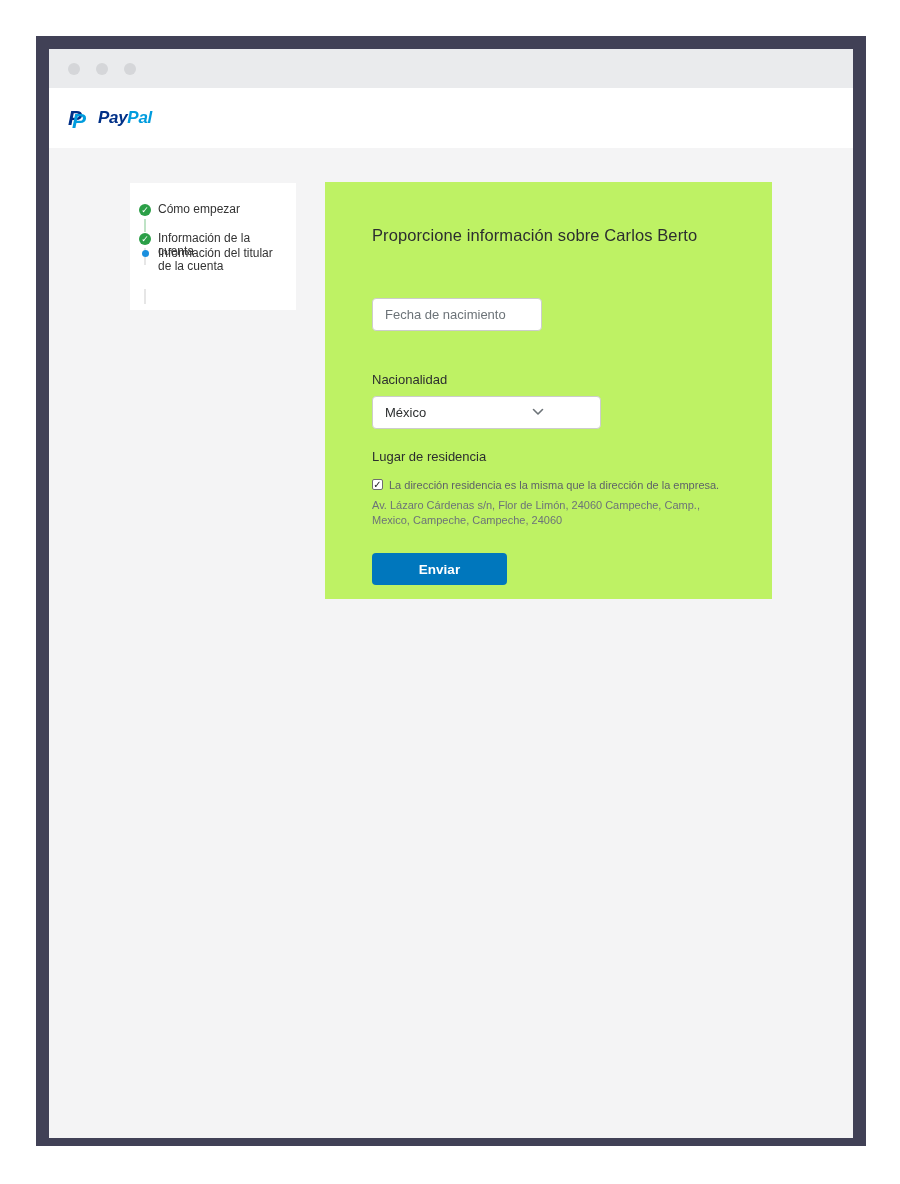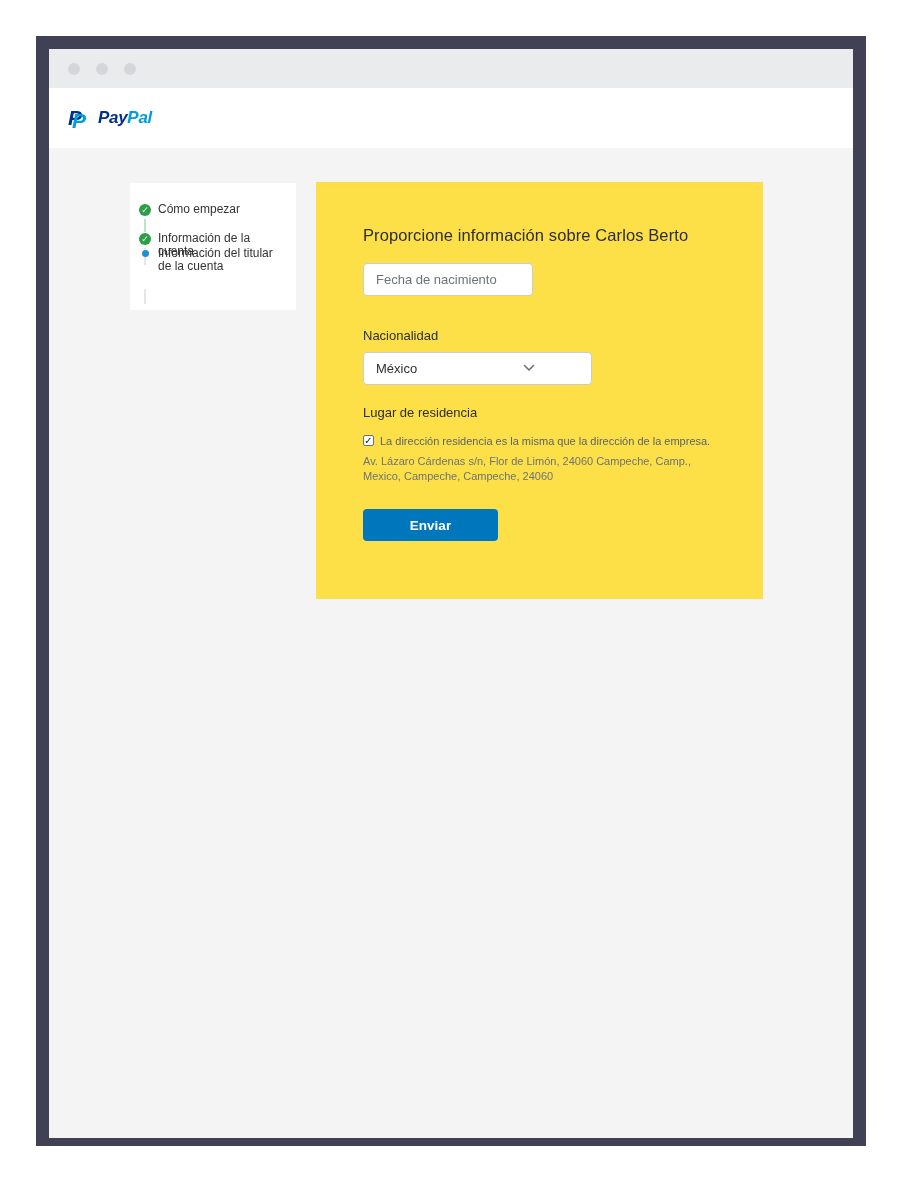--- a/index.html
+++ b/index.html
@@ -51,34 +51,34 @@
     text-align: center; flex: none; margin-top: 1px;
   }
   .step-icon-dot {
     width: 7px; height: 7px; border-radius: 50%; background: #1a8fde;
     flex: none; margin: 3px 2px 0 3px;
   }
   .step-label { font-size: 12px; line-height: 13px; color: #333333; width: 128px; }
 
   
   .main-card {
-    position: absolute; left: 267px; top: 34px;
-    width: 447px; height: 417px; background: #fde047;
+    position: absolute; left: 276px; top: 34px;
+    width: 447px; height: 417px; background: #bef264;
     padding: 0 47px;
   }
   .page-title { font-size: 16.5px; font-weight: 400; color: #2c2e2f; margin-top: 44px; letter-spacing: 0.1px; }
 
   .dob-input {
-    display: block; margin-top: 18px; width: 170px; height: 33px;
+    display: block; margin-top: 53px; width: 170px; height: 33px;
     border: 1px solid #cccccc; border-radius: 4px; padding: 0 12px;
     font-family: inherit; font-size: 13px; color: #2c2e2f; outline: none; background: #fff;
   }
   .dob-input::placeholder { color: #6c7378; opacity: 1; }
 
-  .field-label { margin-top: 32px; font-size: 13px; color: #2c2e2f; }
+  .field-label { margin-top: 41px; font-size: 13px; color: #2c2e2f; }
 
   .select-wrap { position: relative; margin-top: 9px; width: 183px; }
   .nat-select {
     appearance: none; -webkit-appearance: none;
     width: 229px; height: 33px; border: 1px solid #cccccc; border-radius: 4px;
     background: #ffffff; padding: 0 30px 0 12px;
     font-family: inherit; font-size: 13px; color: #2c2e2f; outline: none;
   }
   .chevron { position: absolute; right: 11px; top: 12px; pointer-events: none; }
 

